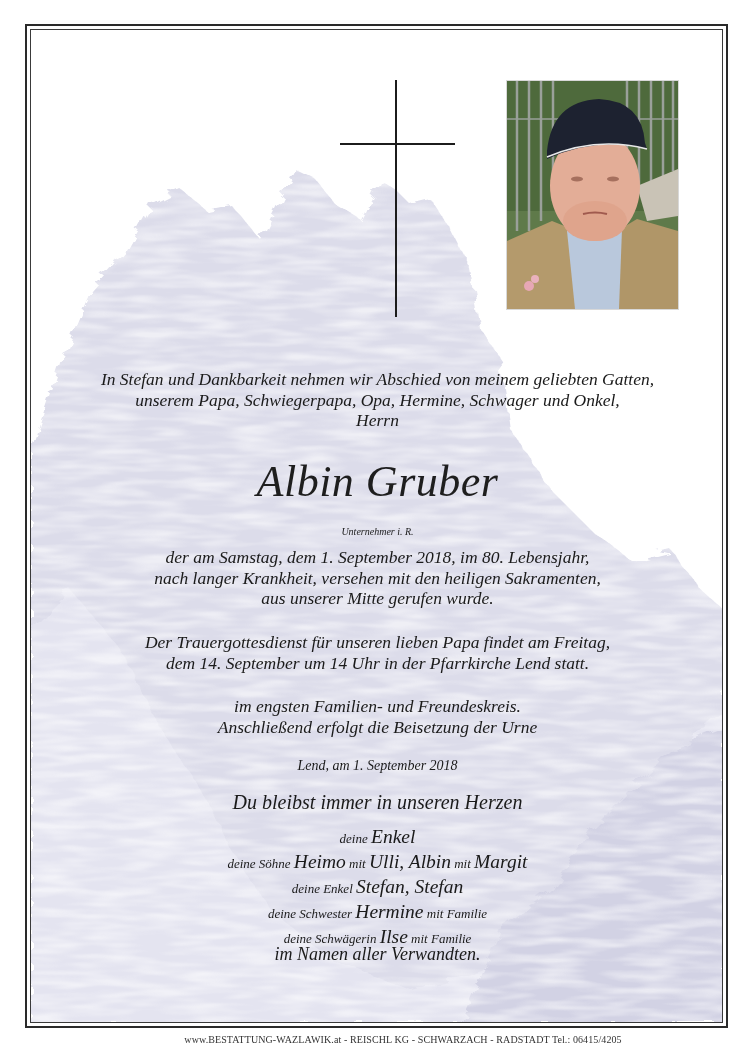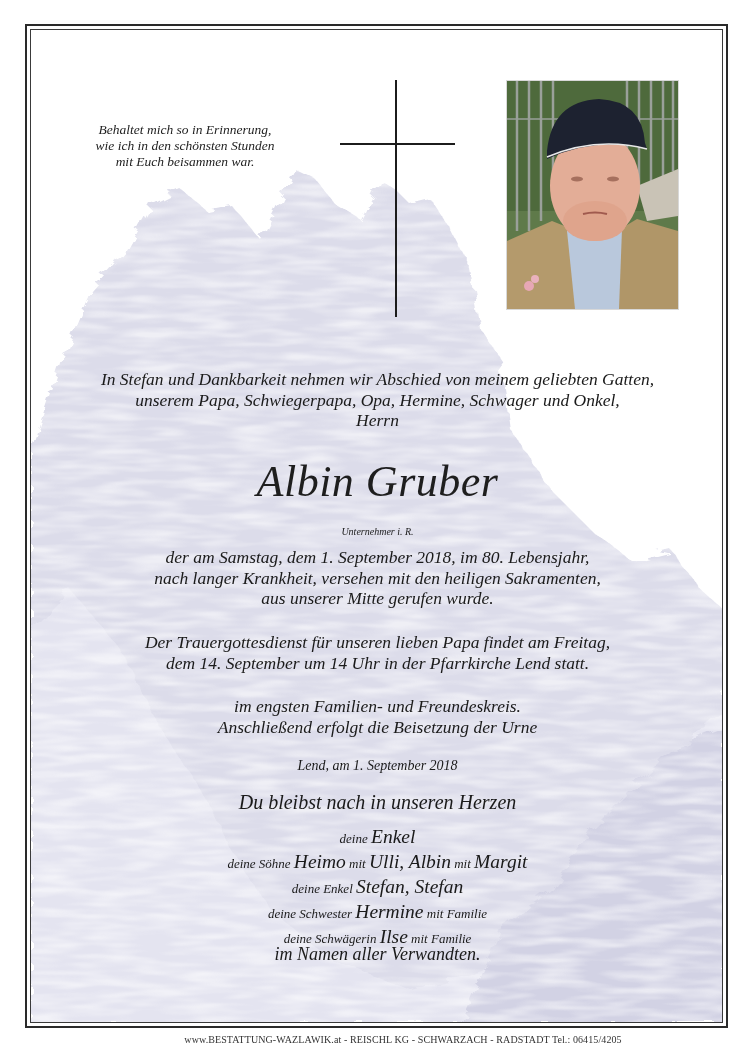--- a/index.html
+++ b/index.html
@@ -60,25 +60,20 @@
     </defs>
     <g filter="url(#rough)">
 
       <path fill="#dcdcea" d="M0,994 L0,420 L30,330 L60,260 L95,220 L120,175 L150,160 L175,180 L200,175 L230,210 L245,180 L265,140 L285,150 L305,175 L330,190 L350,150 L365,160 L380,175 L400,170 L420,200 L440,240 L450,300 L470,330 L480,400 L520,460 L560,500 L600,530 L640,520 L670,560 L693,580 L693,994 Z"></path>
       <path fill="#e4e4f0" d="M0,994 L0,600 L40,560 L90,620 L130,700 L170,760 L200,820 L240,880 L300,930 L380,960 L450,940 L520,880 L580,820 L630,760 L670,700 L693,680 L693,994 Z"></path>
       <path fill="#d2d2e4" d="M430,994 L470,900 L520,860 L560,800 L600,760 L640,720 L693,700 L693,994 Z"></path>
     </g>
     <rect x="0" y="0" width="693" height="994" filter="url(#streak)" opacity="0.55"></rect>
   </svg>
 
-  <div class="motto">
-    <div>Behaltet mich so in Erinnerung,</div>
-    <div>wie ich in den schönsten Stunden</div>
-    <div>mit Euch beisammen war.</div>
-  </div>
 
   <div>
     <div class="cross-v"></div>
     <div class="cross-h"></div>
   </div>
 
   <div class="photo">
     <svg width="171" height="228" viewBox="0 0 171 228">
       <rect width="171" height="228" fill="#5f7a4a"></rect>
       <rect x="0" y="0" width="171" height="130" fill="#4e6a3c"></rect>
@@ -135,21 +130,21 @@
     <div>Der Trauergottesdienst für unseren lieben Papa findet am Freitag,</div>
     <div>dem 14. September um 14 Uhr in der Pfarrkirche Lend statt.</div>
   </div>
 
   <div class="text-block para3">
     <div>im engsten Familien- und Freundeskreis.</div>
     <div>Anschließend erfolgt die Beisetzung der Urne</div>
   </div>
 
   <div class="text-block place-date">Lend, am 1. September 2018</div>
-  <div class="text-block farewell">Du bleibst nach in unseren Herzen</div>
+  <div class="text-block farewell">Du bleibst immer in unseren Herzen</div>
 
   <div class="text-block family">
     <div class="family-line">
       <span class="pre">deine </span><span class="nm">Enkel</span>
     </div>
     <div class="family-line">
       <span class="pre">deine Söhne </span><span class="nm">Heimo</span><span class="pre"> mit </span><span class="nm">Ulli, Albin</span><span class="pre"> mit </span><span class="nm">Margit</span>
     </div>
     <div class="family-line">
       <span class="pre">deine Enkel </span><span class="nm">Stefan, Stefan</span>

